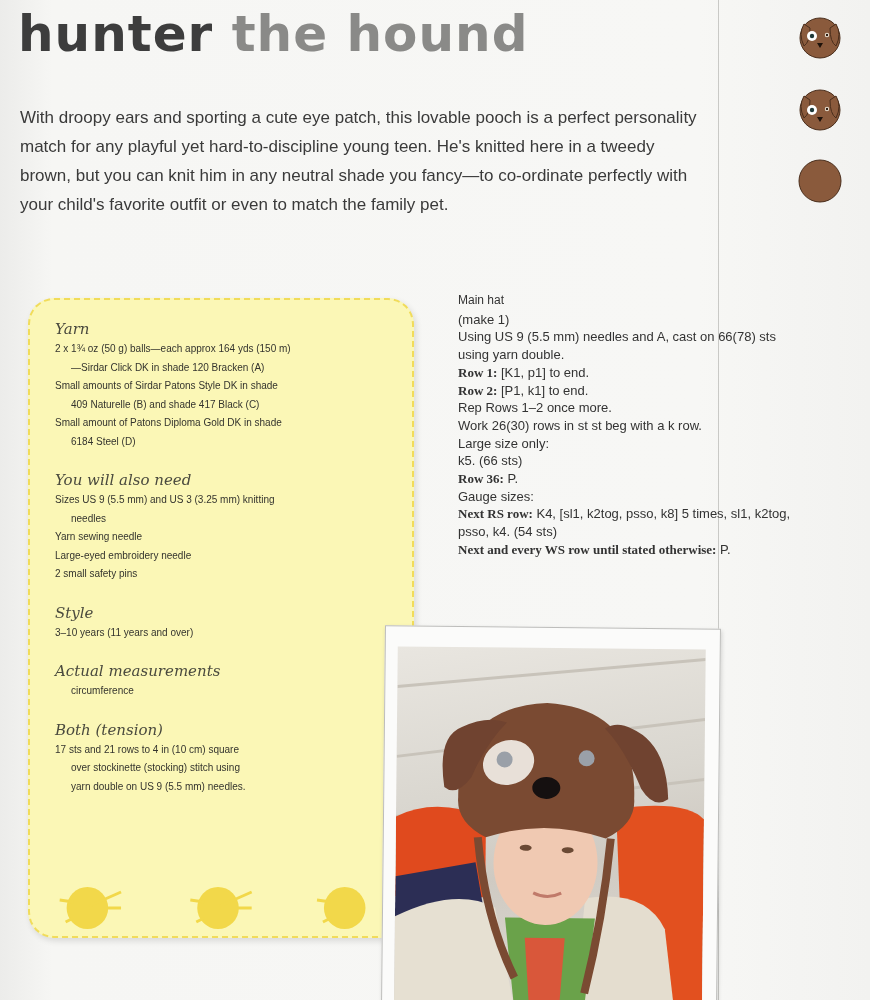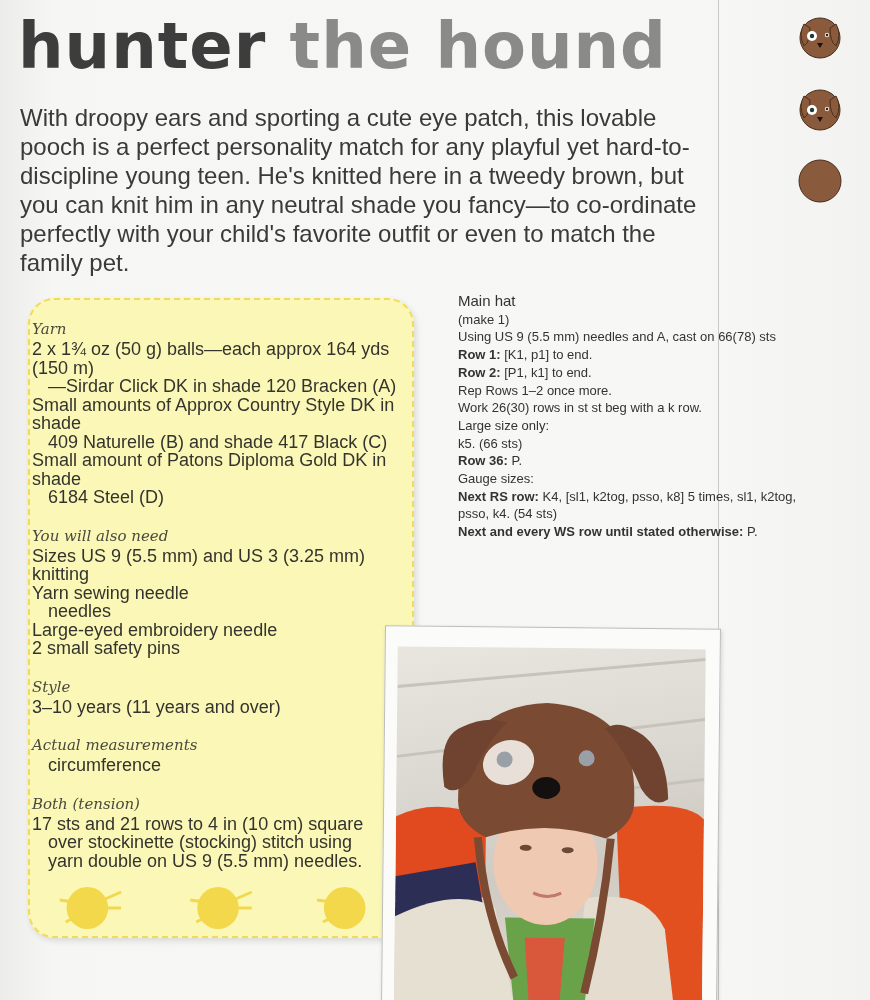--- a/index.html
+++ b/index.html
@@ -12,62 +12,62 @@
   }
   .page {
     position: absolute; left: 0; top: 0; width: 870px; height: 1000px;
     background: linear-gradient(90deg, #ececea 0%, #f6f6f4 6%, #f7f7f5 80%, #f2f2f0 100%);
   }
   .gutter-line {
     position: absolute; left: 718px; top: 0; width: 1px; height: 1000px;
     background: #c9c9c6;
   }
   .title {
-    position: absolute; left: 18px; top: 16px;
+    position: absolute; left: 18px; top: 4px;
     font-family: "DejaVu Sans", sans-serif;
-    font-size: 64px; letter-spacing: 1px;
+    font-size: 50px; letter-spacing: 1px;
     font-weight: bold;
     line-height: 60px;
   }
   .title .t1 { color: #3d3d3d; }
   .title .t2 { color: #8a8a88; }
   .intro {
     position: absolute; left: 20px; top: 103px; width: 680px;
-    font-size: 24px; line-height: 29px; color: #3a3a3a;
+    font-size: 17px; line-height: 29px; color: #3a3a3a;
   }
   .icons { position: absolute; left: 796px; top: 14px; width: 50px; }
   .dog-icon { display: block; margin-bottom: 26px; }
   .yarn-card {
     position: absolute; left: 28px; top: 298px; width: 386px; height: 640px;
     background: #fbf7b6;
     border: 2px dashed #f1dc5a;
     border-radius: 26px;
     box-shadow: 2px 3px 6px rgba(0,0,0,0.12);
-    padding: 20px 14px 0 2px;
+    padding: 20px 14px 0 25px;
     overflow: hidden;
   }
   .section { margin-bottom: 20px; }
   .sec-head {
     font-family: "DejaVu Serif", serif;
     font-style: italic;
     font-size: 15px; color: #4a4a3e;
     margin-bottom: 2px;
   }
-  .sec-line { font-size: 18px; line-height: 18.5px; color: #34342e; }
+  .sec-line { font-size: 10px; line-height: 18.5px; color: #34342e; }
   .sec-line.indent { padding-left: 16px; }
   .yarn-balls {
     position: absolute; left: 0; bottom: 0; width: 100%; height: 90px;
   }
   .instructions {
     position: absolute; left: 458px; top: 292px; width: 400px;
     font-size: 13px; line-height: 17.7px; color: #333;
   }
-  .instructions .head { font-size: 15px; margin-bottom: 1px; }
+  .instructions .head { font-size: 12px; margin-bottom: 1px; }
   .instructions .it { }
-  .instructions b { font-weight: bold; }
+  .instructions b { font-weight: bold; font-family: Liberation Serif, serif; }
   .photo-frame {
     position: absolute; left: 383px; top: 627px; width: 336px; height: 380px;
     background: #fbfbfa;
     border: 1px solid #bdbdbb;
     box-shadow: 1px 2px 4px rgba(0,0,0,0.15);
     transform: rotate(0.6deg);
   }
   .photo {
     position: absolute; left: 12px; top: 20px; width: 308px; height: 360px;
     overflow: hidden;
@@ -111,31 +111,31 @@
     <svg class="dog-icon" width="48" height="46" viewBox="0 0 48 46">
       <circle cx="24" cy="23" r="21" fill="#8a5a3c" stroke="#4a2e1c" stroke-width="1"></circle>
     </svg>
   </div>
 
   <div class="yarn-card">
     <div class="section">
       <div class="sec-head">Yarn</div>
       <div class="sec-line">2 x 1¾ oz (50 g) balls—each approx 164 yds (150 m)</div>
       <div class="sec-line indent">—Sirdar Click DK in shade 120 Bracken (A)</div>
-      <div class="sec-line">Small amounts of Approx Country Style DK in shade</div>
+      <div class="sec-line">Small amounts of Sirdar Patons Style DK in shade</div>
       <div class="sec-line indent">409 Naturelle (B) and shade 417 Black (C)</div>
       <div class="sec-line">Small amount of Patons Diploma Gold DK in shade</div>
       <div class="sec-line indent">6184 Steel (D)</div>
     </div>
 
     <div class="section">
       <div class="sec-head">You will also need</div>
       <div class="sec-line">Sizes US 9 (5.5 mm) and US 3 (3.25 mm) knitting</div>
+      <div class="sec-line indent">needles</div>
       <div class="sec-line">Yarn sewing needle</div>
-      <div class="sec-line indent">needles</div>
       <div class="sec-line">Large-eyed embroidery needle</div>
       <div class="sec-line">2 small safety pins</div>
     </div>
 
     <div class="section">
       <div class="sec-head">Style</div>
       <div class="sec-line">3–10 years (11 years and over)</div>
     </div>
 
     <div class="section">
@@ -170,20 +170,21 @@
         <line x1="290" y1="54" x2="304" y2="56" stroke="#f2d84a" stroke-width="3"></line>
         <line x1="296" y1="76" x2="304" y2="72" stroke="#f2d84a" stroke-width="3"></line>
       </g>
     </svg>
   </div>
 
   <div class="instructions">
     <div class="head">Main hat</div>
     <div class="it">(make 1)</div>
     <div>Using US 9 (5.5 mm) needles and A, cast on 66(78) sts</div>
+    <div>using yarn double.</div>
     <div><b>Row 1:</b><span> [K1, p1] to end.</span></div>
     <div><b>Row 2:</b><span> [P1, k1] to end.</span></div>
     <div>Rep Rows 1–2 once more.</div>
     <div>Work 26(30) rows in st st beg with a k row.</div>
     <div class="it">Large size only:</div>
     <div>k5. (66 sts)</div>
     <div><b>Row 36:</b><span> P.</span></div>
     <div class="it">Gauge sizes:</div>
     <div><b>Next RS row:</b><span> K4, [sl1, k2tog, psso, k8] 5 times, sl1, k2tog,</span></div>
     <div>psso, k4. (54 sts)</div>

